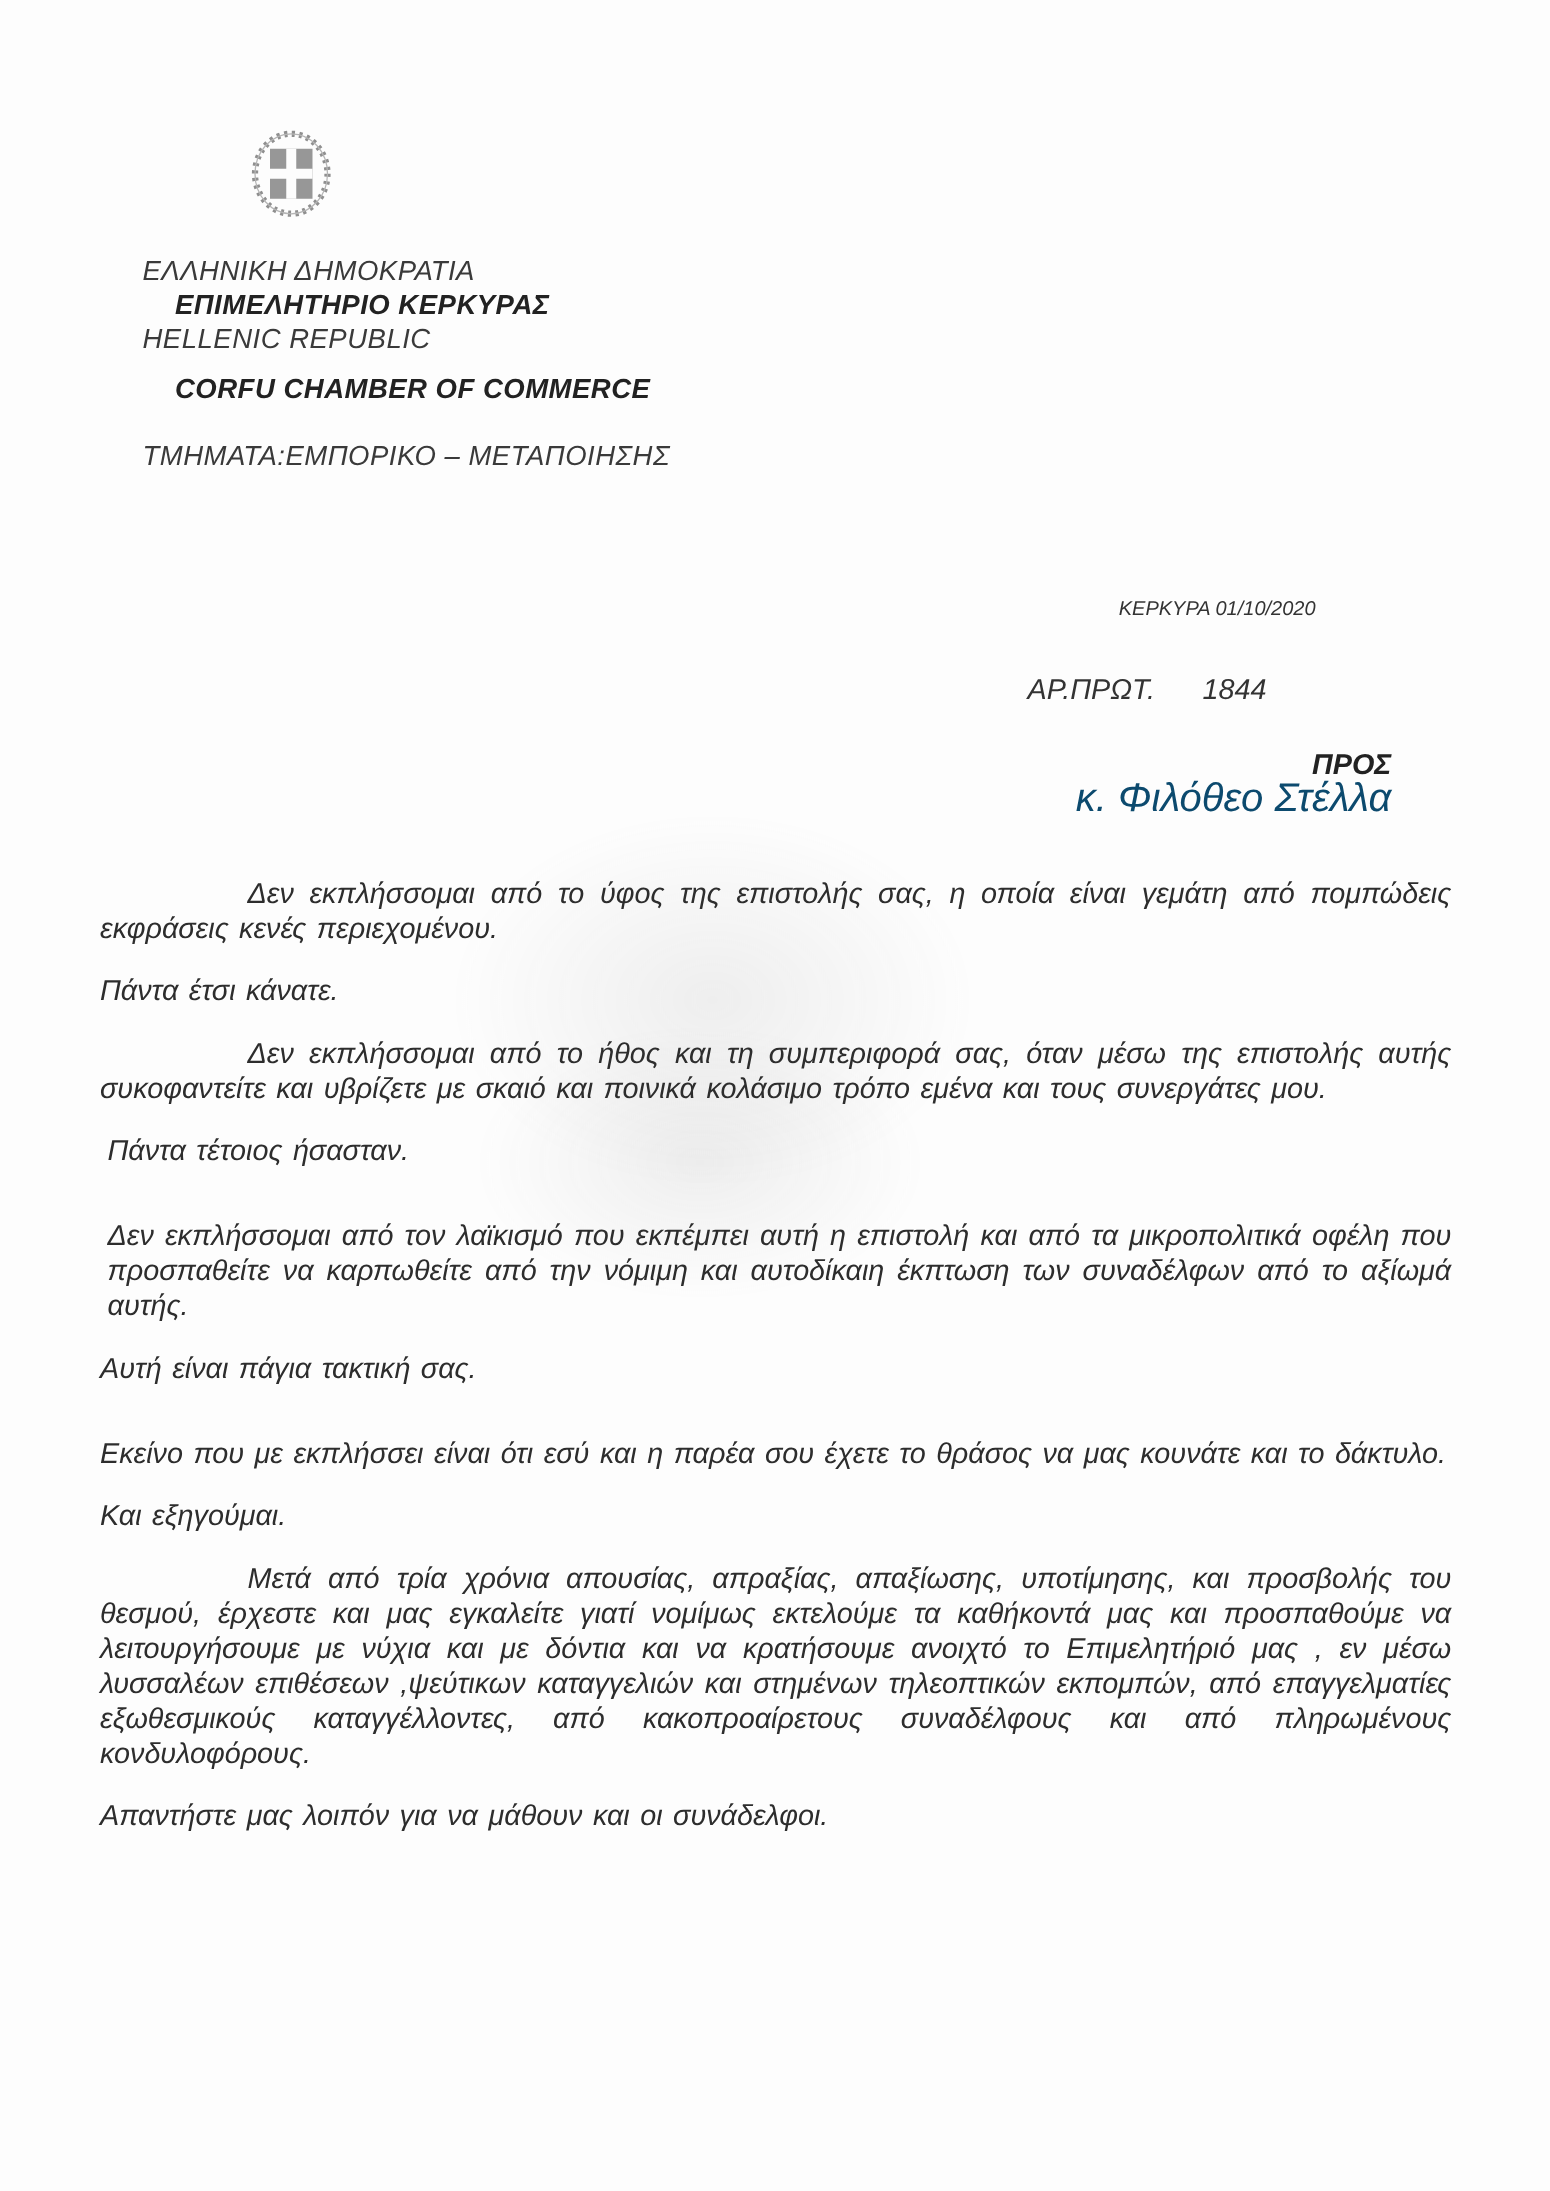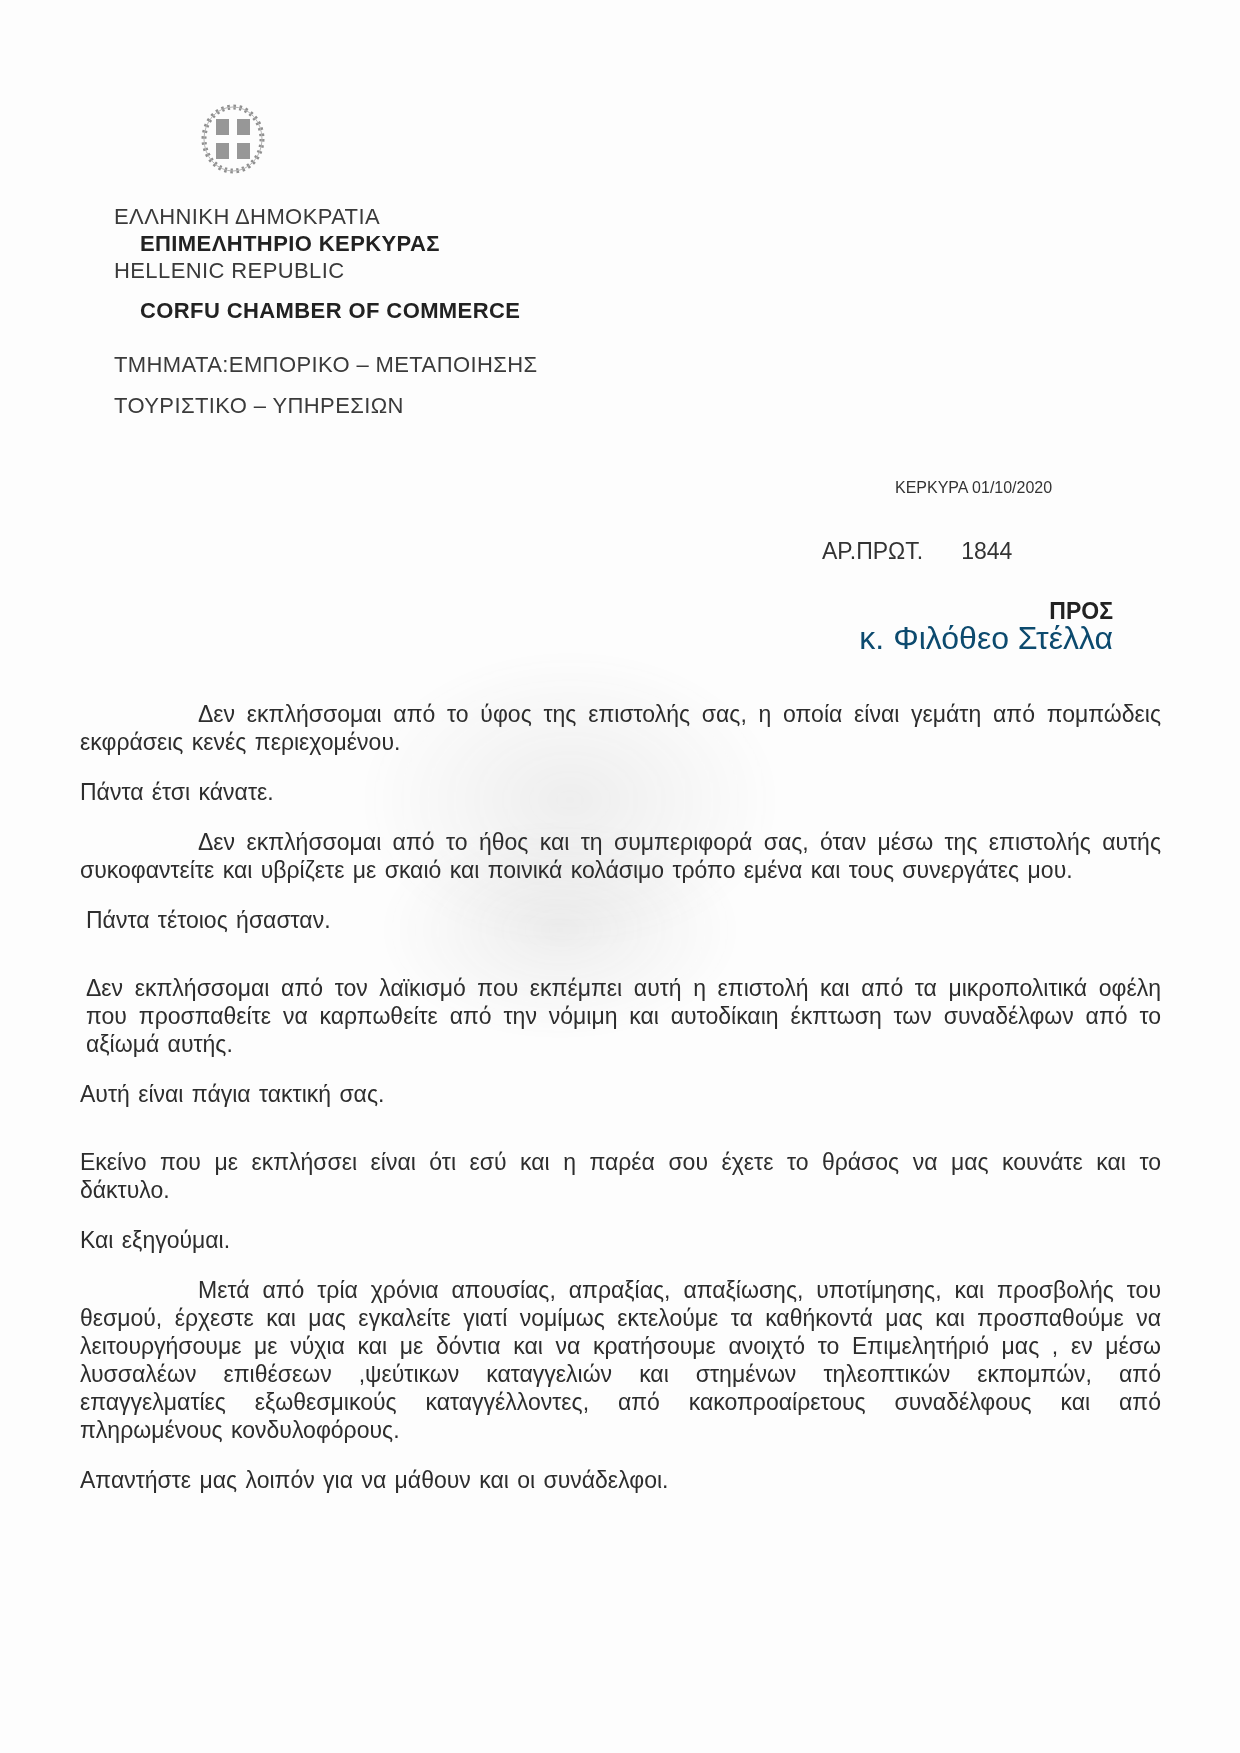--- a/index.html
+++ b/index.html
@@ -5,20 +5,21 @@
 <style>
   html,body{margin:0;padding:0;background:#e9e9e9;}
   .page{
     position:relative;
     width:1240px;height:1753px;
     margin:0 auto;
     background:#fdfdfd;
     font-family:"Liberation Sans","DejaVu Sans",sans-serif;
     color:#2e2e2e;
     overflow:hidden;
+    font-style:italic;
   }
   
   .emblem{position:absolute;left:200px;top:104px;width:66px;height:70px;}
   .letterhead{position:absolute;left:114px;top:203px;}
   .lh-line{font-size:22px;line-height:27px;letter-spacing:.4px;color:#3a3a3a;}
   .lh-bold{font-weight:bold;color:#222;margin-left:26px;}
   .lh-gap-sm{margin-top:13px;}
   .lh-gap-lg{margin-top:27px;}
   .lh-gap-md{margin-top:14px;}
   
@@ -67,21 +68,20 @@
       <rect x="16" y="31" width="34" height="8" fill="#fdfdfd"></rect>
     </svg>
   </div>
 
   <div class="letterhead">
     <div class="lh-line">ΕΛΛΗΝΙΚΗ ΔΗΜΟΚΡΑΤΙΑ</div>
     <div class="lh-line lh-bold">ΕΠΙΜΕΛΗΤΗΡΙΟ ΚΕΡΚΥΡΑΣ</div>
     <div class="lh-line">HELLENIC REPUBLIC</div>
     <div class="lh-line lh-bold lh-gap-sm">CORFU CHAMBER OF COMMERCE</div>
     <div class="lh-line lh-gap-lg">ΤΜΗΜΑΤΑ:ΕΜΠΟΡΙΚΟ – ΜΕΤΑΠΟΙΗΣΗΣ</div>
-    <div class="lh-line lh-gap-md">ΤΟΥΡΙΣΤΙΚΟ – ΥΠΗΡΕΣΙΩΝ</div>
   </div>
 
   <div class="ref-date">ΚΕΡΚΥΡΑ 01/10/2020</div>
 
   <div class="ref-prot">
     <span>ΑΡ.ΠΡΩΤ.</span><span class="num">1844</span>
   </div>
 
   <div class="addr">
     <div class="to">ΠΡΟΣ</div>

